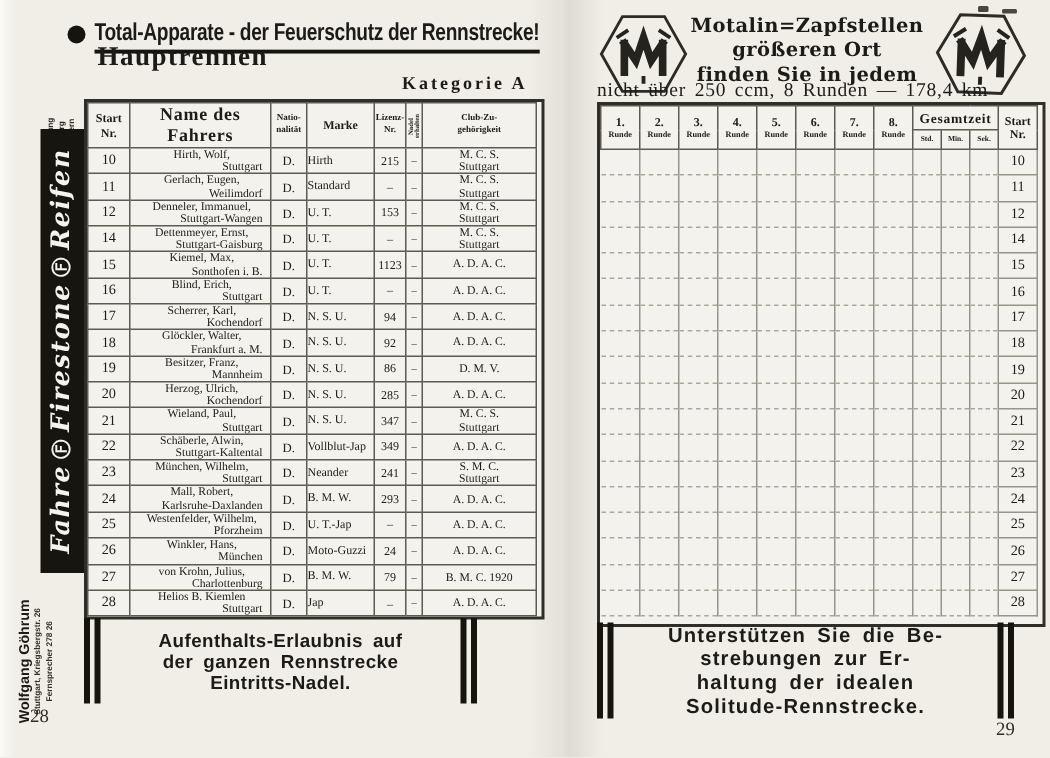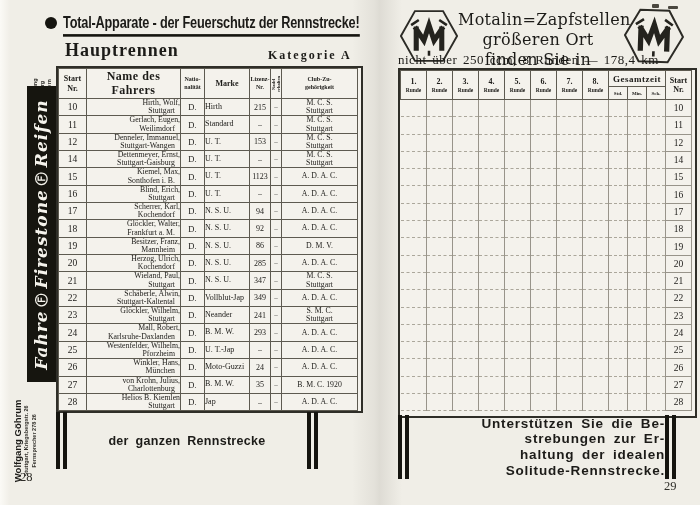--- a/index.html
+++ b/index.html
@@ -27,63 +27,63 @@
   .dealer{left:5px;top:380px;width:38px;height:122px;}
   .dealer .d1{font-family:"Liberation Sans",sans-serif;font-weight:bold;font-size:9.5px;line-height:1.2;}
   .dealer .d2{font-family:"Liberation Sans",sans-serif;font-weight:bold;font-size:5.5px;line-height:1.3;color:#33312c;}
 
   
   .bullet{left:45px;top:17px;width:12px;height:12px;border-radius:50%;background:#15140f;}
   .headline{left:63px;top:13px;width:298px;}
   .headline span{display:inline-block;font-family:"Liberation Sans",sans-serif;font-weight:bold;
      font-size:12.5px;letter-spacing:-0.2px;transform:scale(1.02,1.3);transform-origin:left center;
      border-bottom:2px solid #15140f;padding-bottom:2px;white-space:nowrap;}
-  .title{left:65px;top:40px;font-size:18px;font-weight:bold;letter-spacing:1px;}
+  .title{left:65px;top:27px;font-size:18px;font-weight:bold;letter-spacing:1px;}
   .category{left:268px;top:48px;font-size:12px;font-weight:bold;letter-spacing:2px;}
 
   
   .ltwrap{left:56px;top:66px;width:303px;height:343px;border:2px solid #2f2e28;background:#f4f2ec;overflow:hidden;}
   table{border-collapse:collapse;table-layout:fixed;border-radius:20px;}
   .ltable{width:299px;}
   .ltable th,.ltable td{border:1px solid #5d5a50;padding:0;overflow:hidden;vertical-align:middle;}
   .ltable thead tr{height:30px;}
   .ltable tbody tr{height:17.2px;}
   .ltable th{font-weight:bold;font-size:8px;line-height:1.15;text-align:center;}
   .ltable th.h-name{font-size:12px;letter-spacing:0.5px;}
   .ltable th .tiny{font-size:6px;line-height:1.2;font-weight:bold;}
   .vcheck{writing-mode:vertical-rl;transform:rotate(180deg);font-size:4.5px;line-height:1;letter-spacing:0;
      margin:0 auto;height:26px;overflow:hidden;font-weight:bold;}
   .td-start{font-size:9.5px;text-align:center;}
-  .td-name .l1{font-size:7.8px;line-height:1.05;text-align:right;padding-left:2px;white-space:nowrap;}
+  .td-name .l1{font-size:7.8px;line-height:1.05;text-align:center;padding-left:2px;white-space:nowrap;}
   .td-name .l2{font-size:7.8px;line-height:1.05;text-align:right;padding-right:5px;white-space:nowrap;}
   .td-nat{font-size:8.5px;text-align:center;}
   .td-marke{font-size:8px;text-align:left;line-height:1.05;}
   .td-liz{font-size:8px;text-align:center;}
   .td-chk{font-size:7px;text-align:center;}
   .td-club{font-size:7.8px;text-align:center;line-height:1.05;}
 
   
   .notice{display:flex;align-items:center;}
   .dbars{width:11px;align-self:stretch;display:flex;justify-content:space-between;}
   .dbars i{display:block;width:4px;background:#15140f;}
   .notice .txt{flex:1;text-align:center;}
   .lnotice{left:56px;top:412px;width:262px;height:57px;}
   .lnotice .txt div{font-family:"Liberation Sans",sans-serif;font-weight:bold;font-size:12.5px;line-height:1.12;letter-spacing:0.3px;word-spacing:3px;}
   .rnotice{left:398px;top:415px;width:278px;height:64px;}
-  .rnotice .txt div{font-family:"Liberation Sans",sans-serif;font-weight:bold;font-size:13.5px;line-height:1.15;letter-spacing:0.8px;word-spacing:3px;text-align:right;}
+  .rnotice .txt div{font-family:"Liberation Sans",sans-serif;font-weight:bold;font-size:13.5px;line-height:1.15;letter-spacing:0.8px;word-spacing:3px;}
   .pageno{font-size:12.5px;color:#2e2d28;}
   .pn-left{left:20px;top:470px;}
   .pn-right{left:664px;top:479px;}
 
   
   .hex{width:64px;height:60px;}
   .hexL{left:397px;top:6px;}
   .hexR{left:621px;top:5px;transform:rotate(2deg);}
   .motalin{left:458px;top:10px;width:160px;text-align:center;}
-  .motalin div{font-family:"DejaVu Serif",serif;font-weight:normal;font-size:16px;line-height:1.25;letter-spacing:0.3px;}
+  .motalin div{font-family:"DejaVu Serif",serif;font-weight:bold;font-size:13px;line-height:1.25;letter-spacing:0.3px;}
   .racespec{left:398px;top:52px;width:293px;font-size:13px;letter-spacing:0.5px;word-spacing:2px;}
 
   
   .rtwrap{left:398px;top:68px;width:295px;height:346px;border:2px solid #2f2e28;background:#f4f2ec;overflow:hidden;}
   .rtable{width:291px;}
   .rtable th{border:1px solid #5d5a50;padding:0;text-align:center;font-weight:bold;overflow:hidden;}
   .rtable td{padding:0;overflow:hidden;}
   .rtable .h-round .num{font-size:8px;line-height:1.2;}
   .rtable .h-round .lbl{font-size:5.5px;line-height:1.1;}
   .rtable .h-total{font-size:9px;letter-spacing:0.5px;}
@@ -337,21 +337,21 @@
           <td class="td-marke">Vollblut-Jap</td>
           <td class="td-liz">349</td>
           <td class="td-chk">–</td>
           <td class="td-club">
             <div>A. D. A. C.</div>
           </td>
         </tr>
         <tr>
           <td class="td-start">23</td>
           <td class="td-name">
-            <div class="l1">Glöckler, Wilhelm,</div>
+            <div class="l1">München, Wilhelm,</div>
             <div class="l2">Stuttgart</div>
           </td>
           <td class="td-nat">D.</td>
           <td class="td-marke">Neander</td>
           <td class="td-liz">241</td>
           <td class="td-chk">–</td>
           <td class="td-club">
             <div>S. M. C.</div>
             <div>Stuttgart</div>
           </td>
@@ -399,21 +399,21 @@
           </td>
         </tr>
         <tr>
           <td class="td-start">27</td>
           <td class="td-name">
             <div class="l1">von Krohn, Julius,</div>
             <div class="l2">Charlottenburg</div>
           </td>
           <td class="td-nat">D.</td>
           <td class="td-marke">B. M. W.</td>
-          <td class="td-liz">35</td>
+          <td class="td-liz">79</td>
           <td class="td-chk">–</td>
           <td class="td-club">
             <div>B. M. C. 1920</div>
           </td>
         </tr>
         <tr>
           <td class="td-start">28</td>
           <td class="td-name">
             <div class="l1">Helios B. Kiemlen</div>
             <div class="l2">Stuttgart</div>
@@ -429,21 +429,23 @@
       </tbody>
   </table>
 </div>
 
 <div class="abs notice lnotice">
   <div class="dbars">
       <i></i>
       <i></i>
     </div>
   <div class="txt">
+      <div>Aufenthalts-Erlaubnis auf</div>
       <div>der ganzen Rennstrecke</div>
+      <div>Eintritts-Nadel.</div>
     </div>
   <div class="dbars">
       <i></i>
       <i></i>
     </div>
 </div>
 <div class="abs pageno pn-left">28</div>
 
 <div class="abs hex hexL">
   <svg width="64" height="60" viewBox="0 0 100 94">

